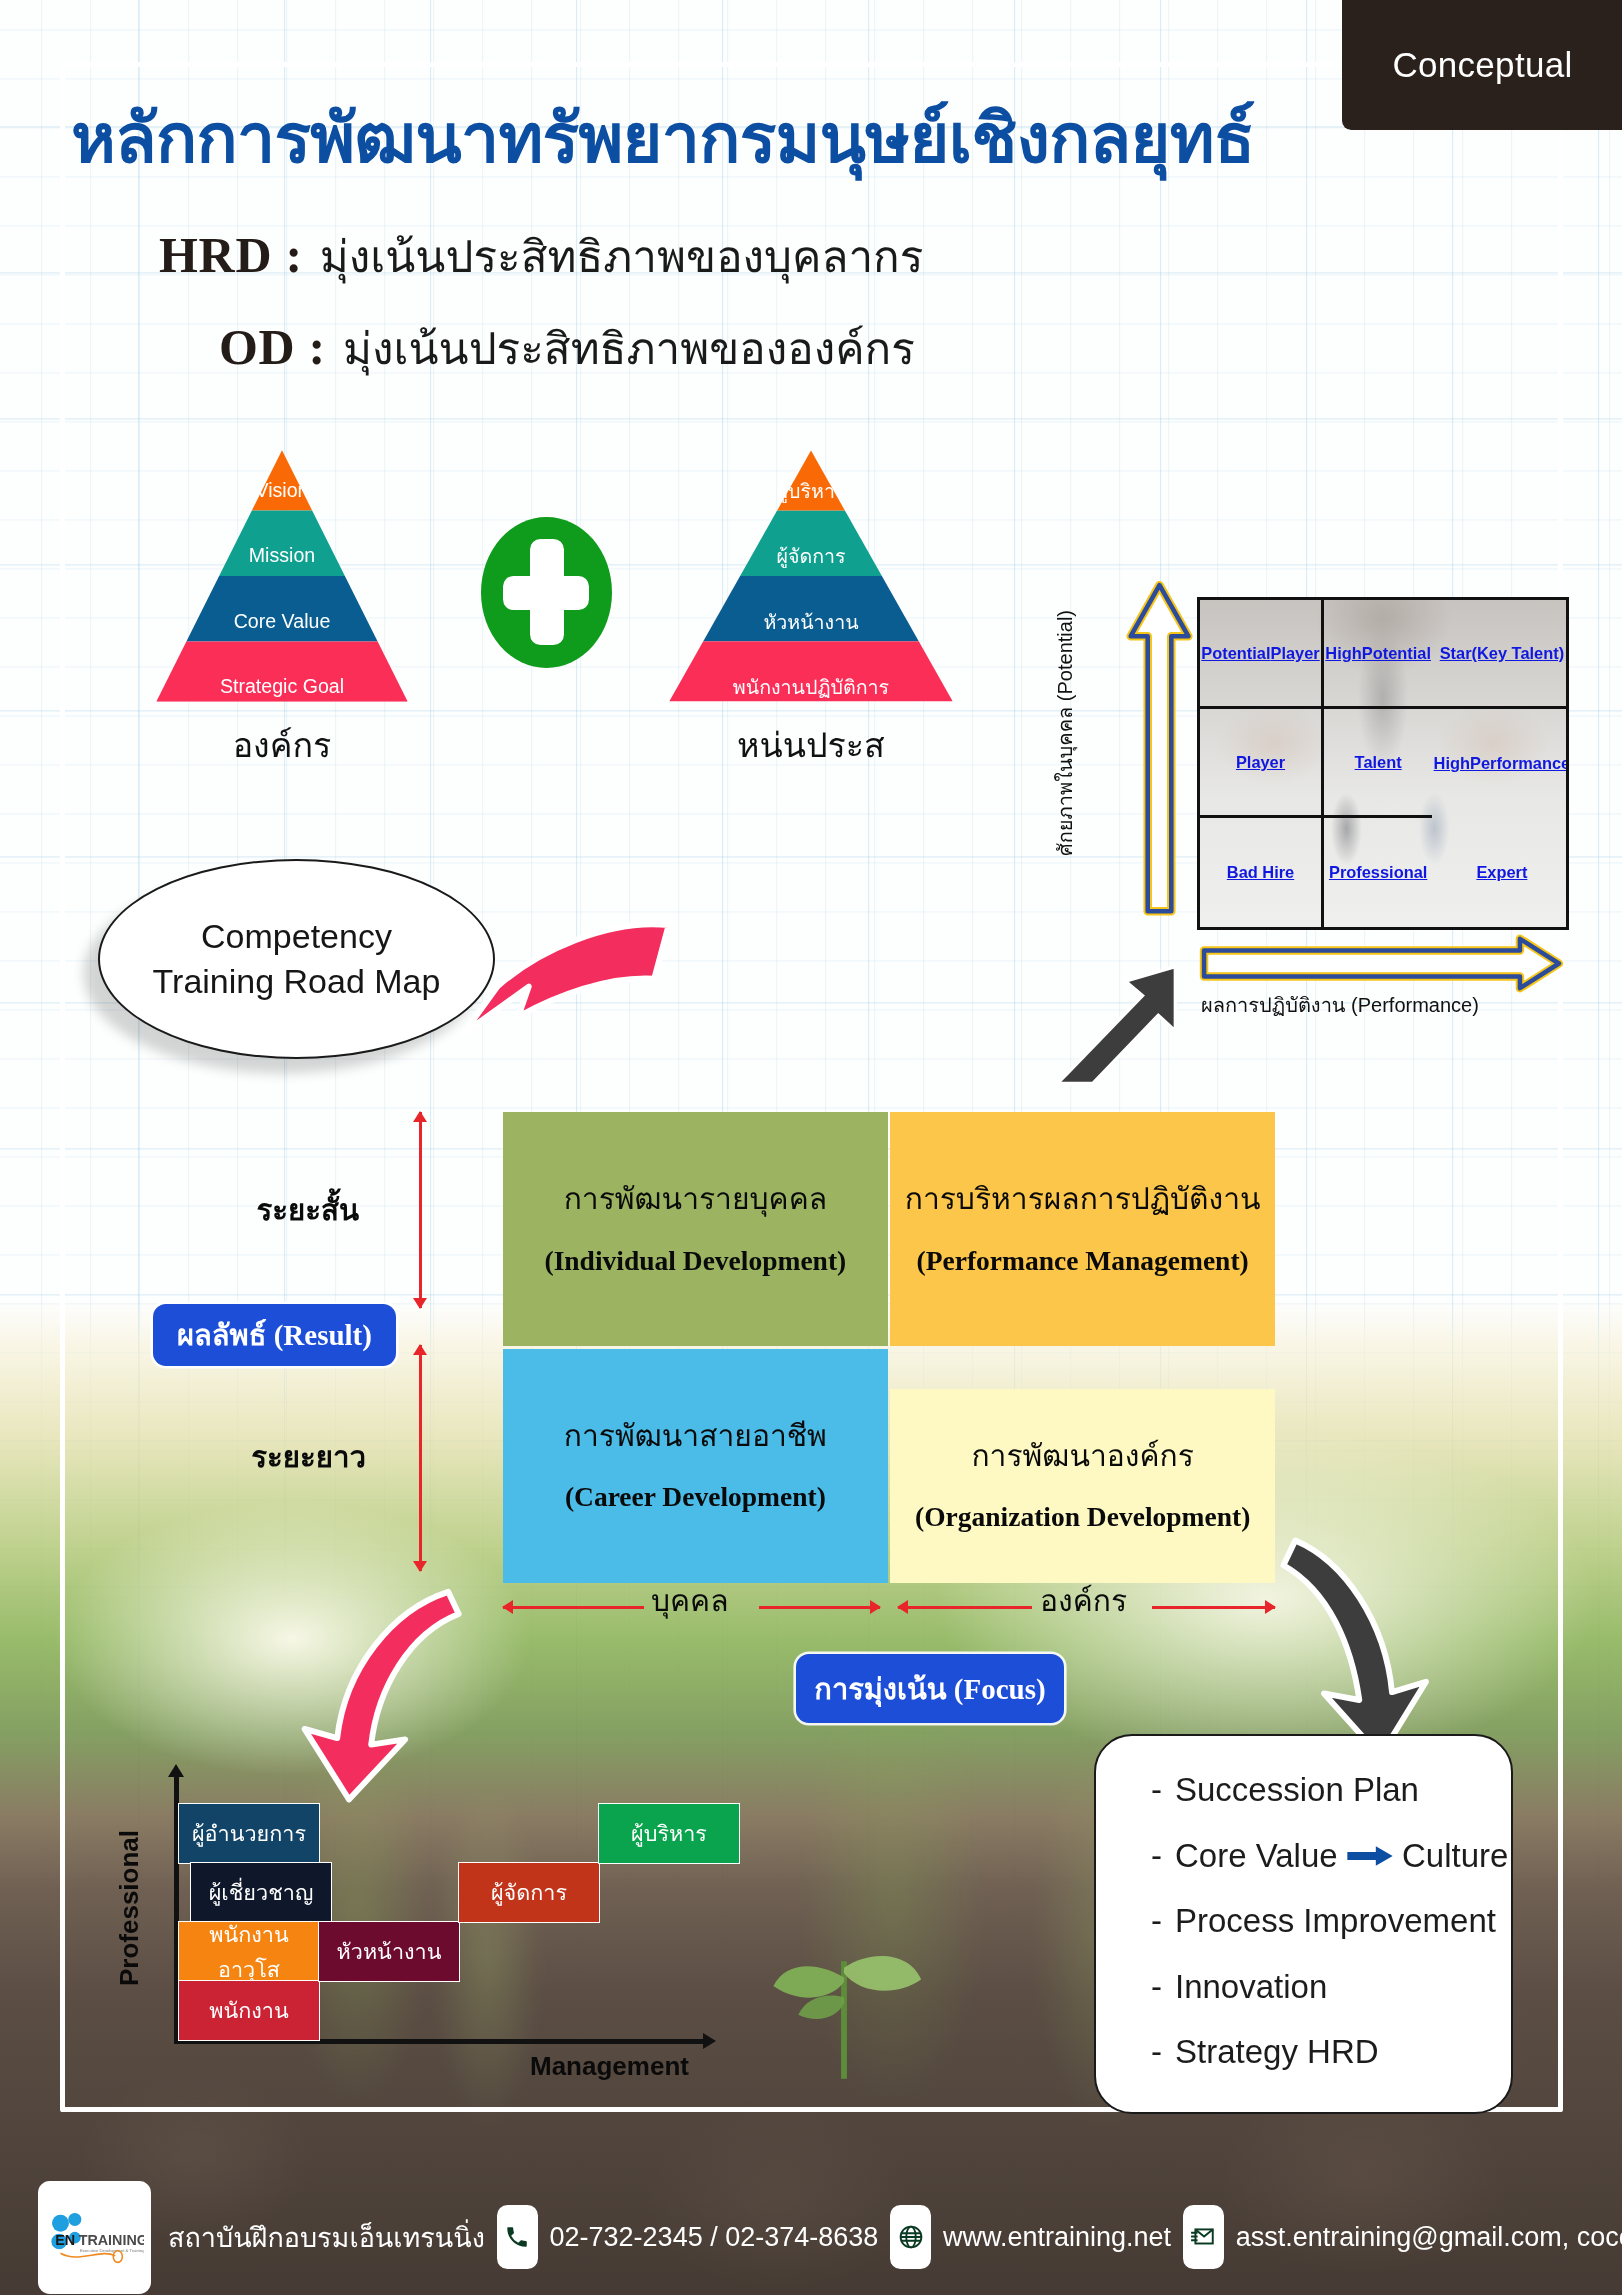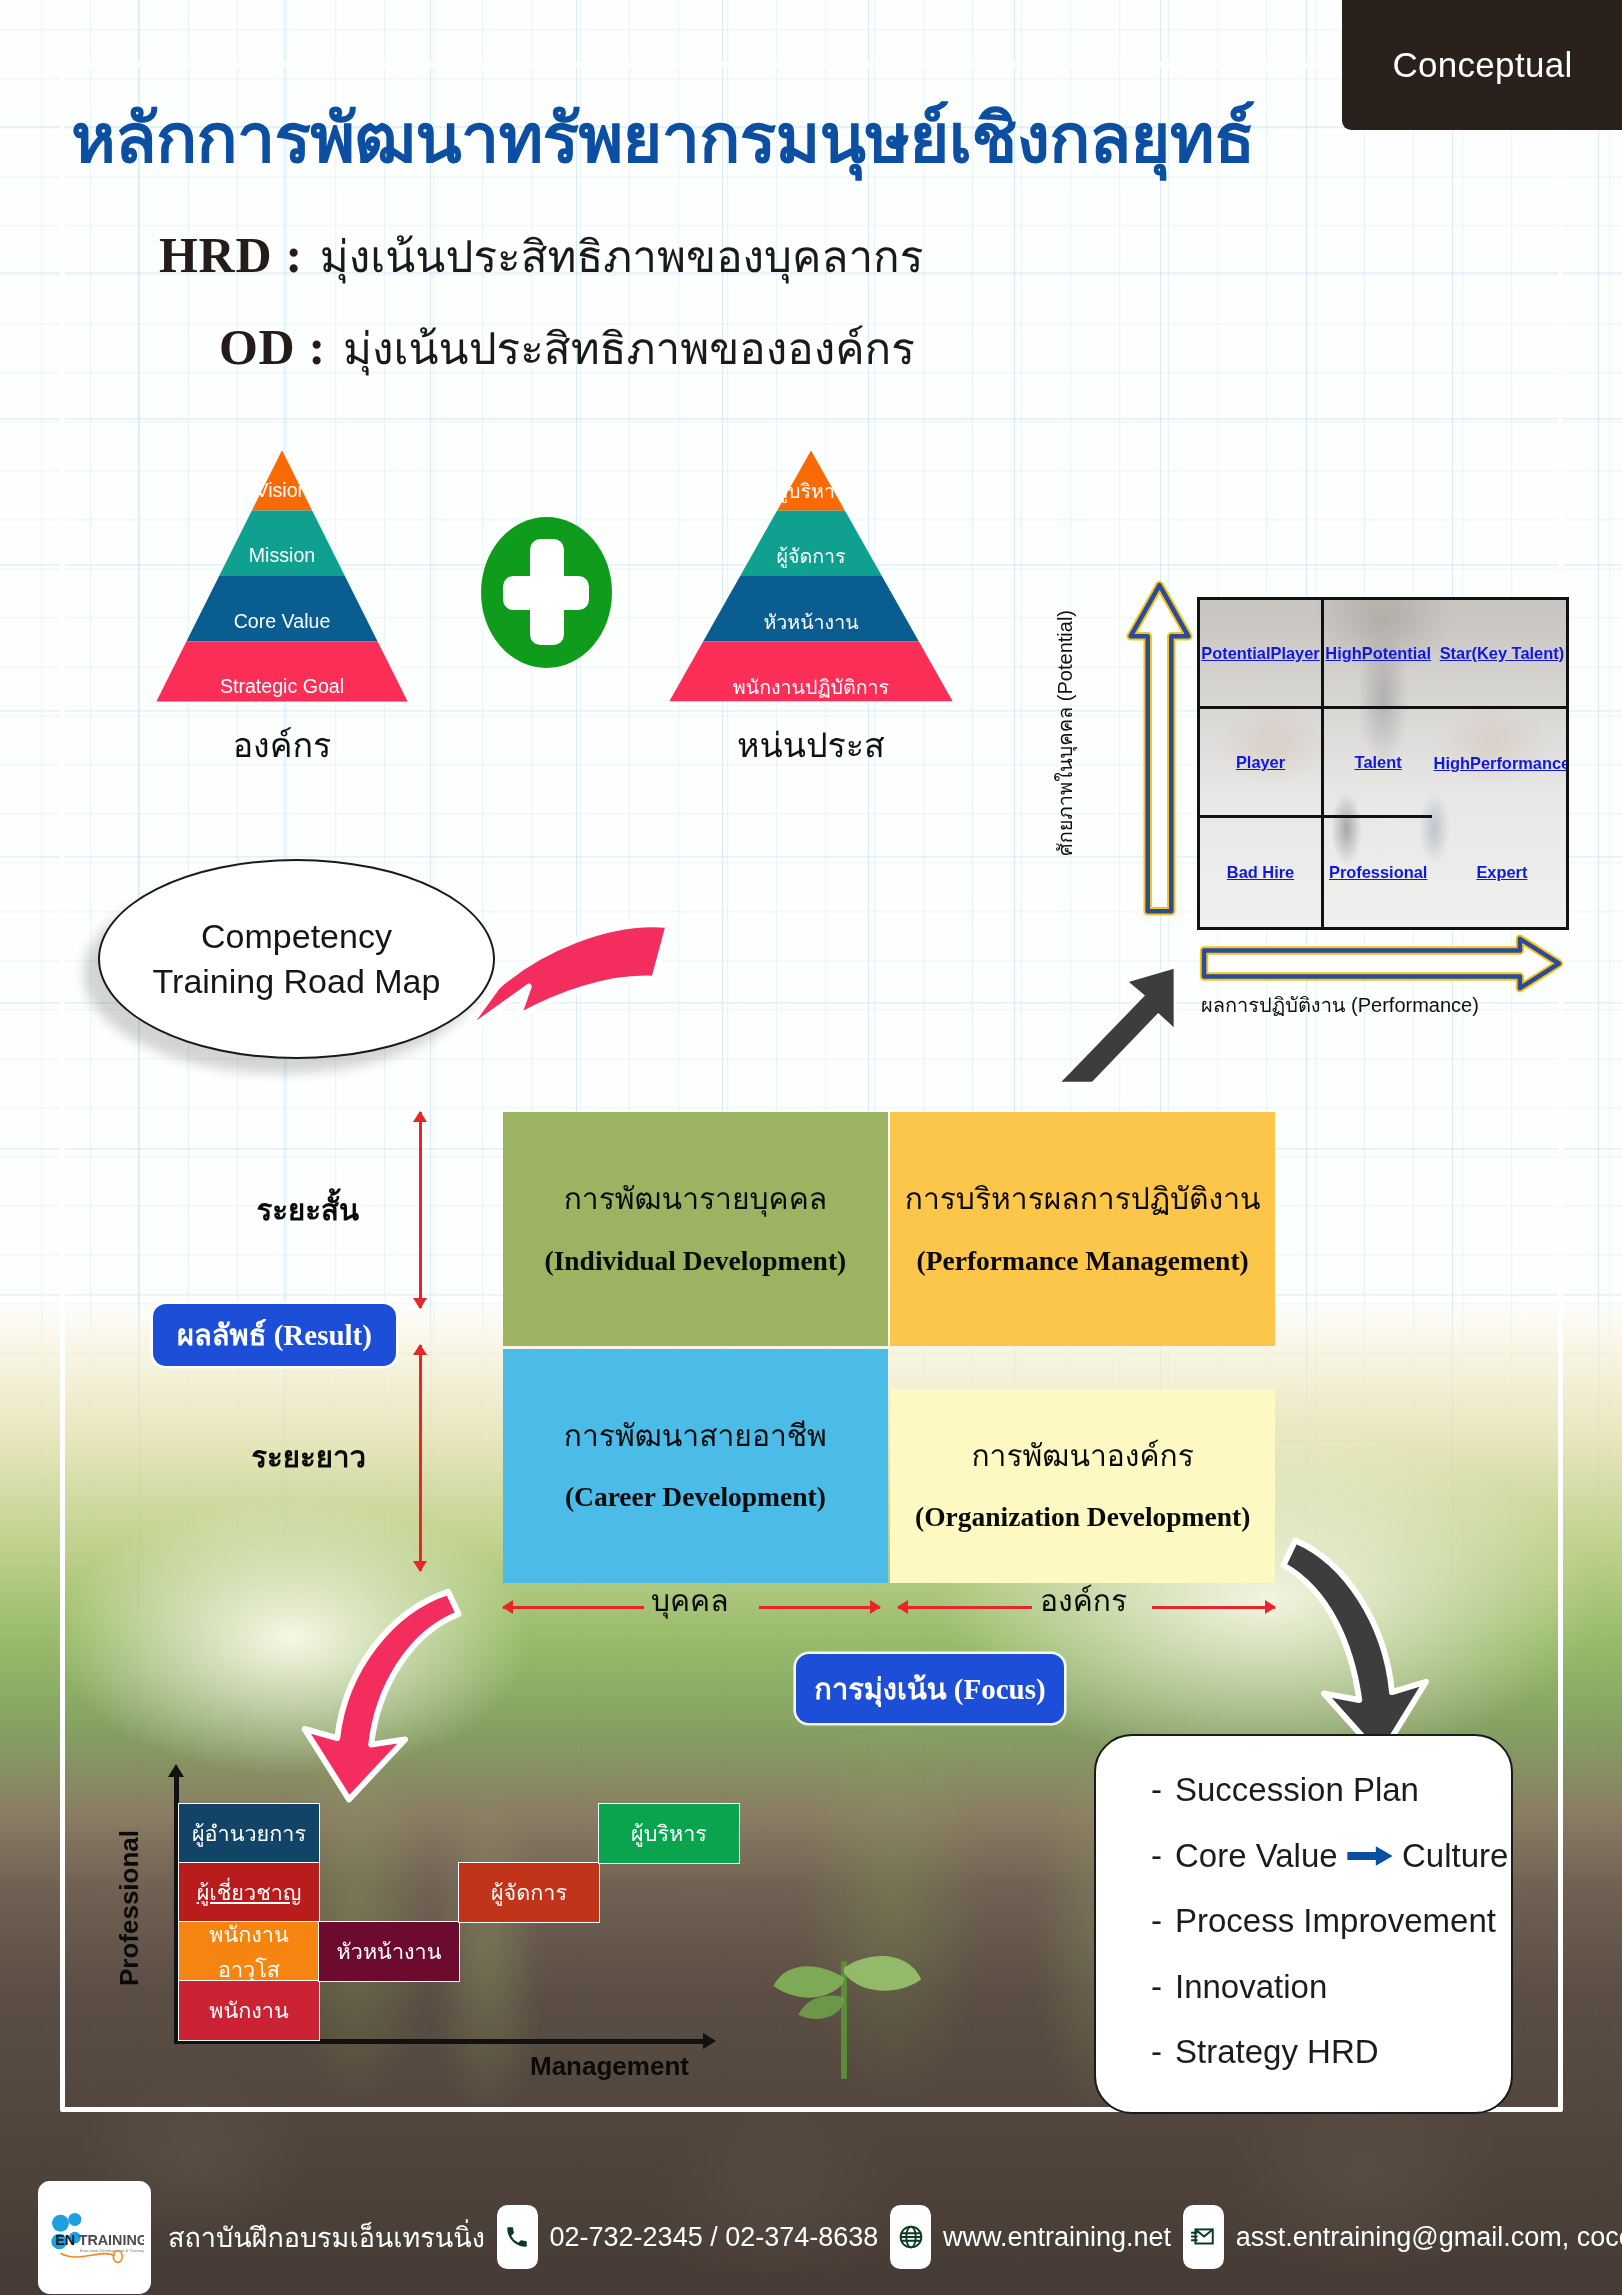--- a/index.html
+++ b/index.html
@@ -425,21 +425,21 @@
     <path d="M34 14 C 110 46 172 140 182 246 L234 230 L164 344 L78 248 L132 258 C 120 174 86 92 16 52 Z" fill="#3d3d3d" stroke="#ffffff" stroke-width="9" stroke-linejoin="round"></path>
   </svg>
 
   <div class="ladder">
     <div class="lax-y"></div>
     <div class="lax-x"></div>
     <div class="lbl-prof">Professional</div>
     <div class="lbl-mgmt">Management</div>
 
     <div class="lbox" style="left: 54px; top: 36px; width: 140px; height: 59px; background: rgb(17, 68, 102);">ผู้อำนวยการ</div>
-    <div class="lbox" style="left: 54px; top: 95px; width: 140px; height: 59px; background: #b91c1c; text-decoration: underline;">ผู้เชี่ยวชาญ</div>
+    <div class="lbox" style="left: 66px; top: 95px; width: 140px; height: 59px; background: #0f172a;">ผู้เชี่ยวชาญ</div>
     <div class="lbox" style="left: 54px; top: 154px; width: 140px; height: 59px; background: rgb(245, 132, 16);">พนักงานอาวุโส</div>
     <div class="lbox" style="left: 54px; top: 213px; width: 140px; height: 59px; background: rgb(204, 35, 52);">พนักงาน</div>
     <div class="lbox" style="left: 194px; top: 154px; width: 140px; height: 59px; background: rgb(109, 11, 46);">หัวหน้างาน</div>
     <div class="lbox" style="left: 334px; top: 95px; width: 140px; height: 59px; background: rgb(194, 52, 26);">ผู้จัดการ</div>
     <div class="lbox" style="left: 474px; top: 36px; width: 140px; height: 59px; background: rgb(10, 164, 78);">ผู้บริหาร</div>
   </div>
 
   <div class="listcard">
     <div class="li">
       <span class="dash">-</span>

